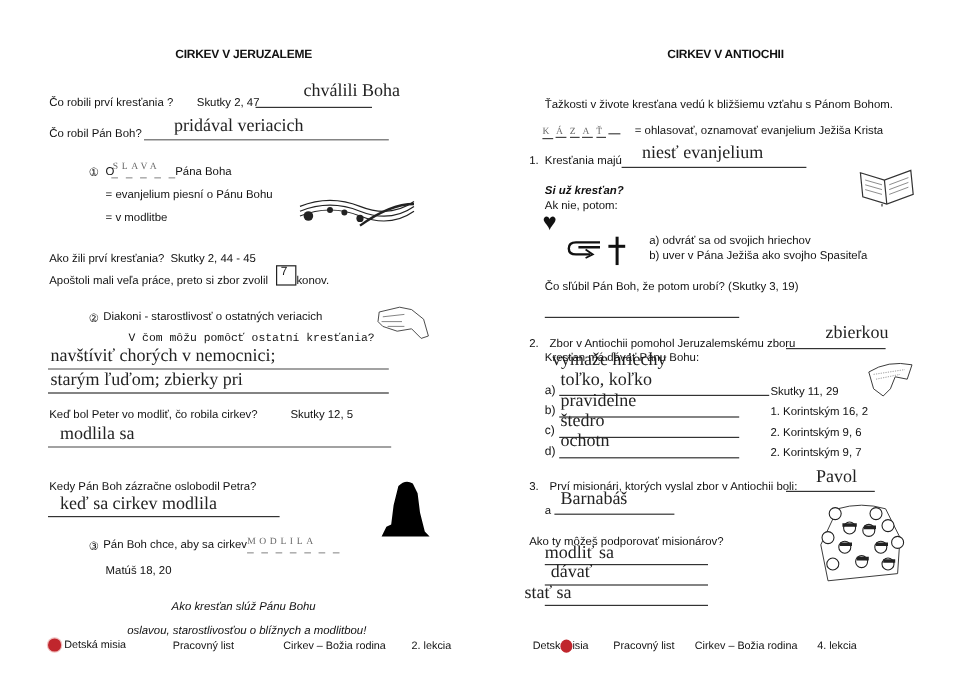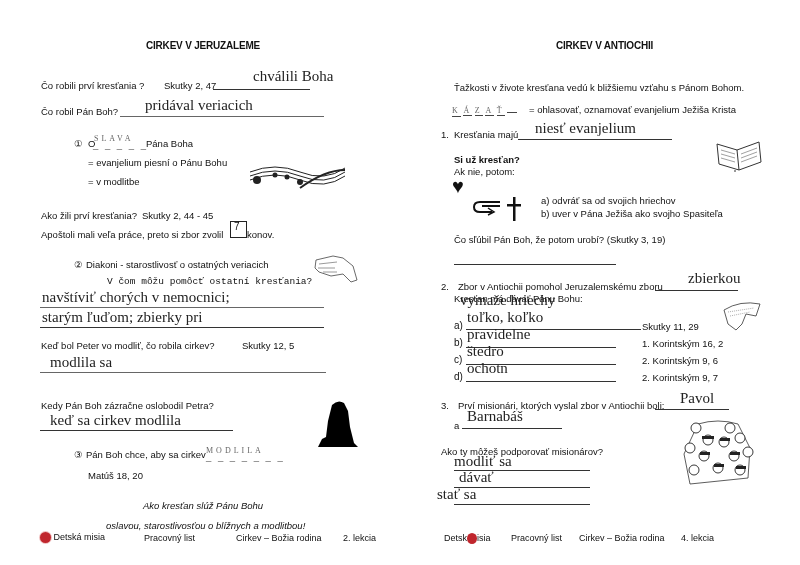--- a/index.html
+++ b/index.html
@@ -116,21 +116,21 @@
 <div class="abs" style="left:454px;top:129px;">Kresťania majú</div>
 <div class="line" style="left:518px;top:139px;width:154px;"></div>
 <div class="abs hw" style="left:535px;top:120px;">niesť evanjelium</div>
 <svg class="abs" style="left:713px;top:136px;" width="50" height="36">
   <path d="M4 8 L24 14 L46 6 L48 26 L26 34 L6 28 Z" fill="#fff" stroke="#333" stroke-width="1"></path>
   <path d="M24 14 L26 34" stroke="#333"></path>
   <path d="M8 14 L22 18 M8 18 L22 22 M8 22 L22 26 M28 18 L44 12 M28 22 L44 16 M28 26 L44 20" stroke="#777" stroke-width="0.7"></path>
   <path d="M22 34 L22 40" stroke="#333"></path>
 </svg>
 
-<div class="abs b" style="left:454px;top:154px;">Si už kresťan?</div>
+<div class="abs b" style="left:454px;top:154px;font-style:italic;">Si už kresťan?</div>
 <div class="abs" style="left:454px;top:166px;">Ak nie, potom:</div>
 <div class="abs" style="left:452px;top:176px;font-size:20px;line-height:20px;">♥</div>
 <svg class="abs" style="left:472px;top:198px;" width="30" height="18">
   <path d="M28 4 L8 4 Q2 4 2 9 Q2 14 8 14 L20 14" fill="none" stroke="#111" stroke-width="2"></path>
   <path d="M28 8 L10 8" stroke="#111" stroke-width="2"></path>
   <path d="M16 10 L22 14 L16 17" fill="none" stroke="#111" stroke-width="1.5"></path>
 </svg>
 <svg class="abs" style="left:506px;top:197px;" width="16" height="24">
   <rect x="7" y="0" width="2.5" height="24" fill="#111"></rect>
     <rect x="1" y="7" width="14" height="2.5" fill="#111"></rect>

